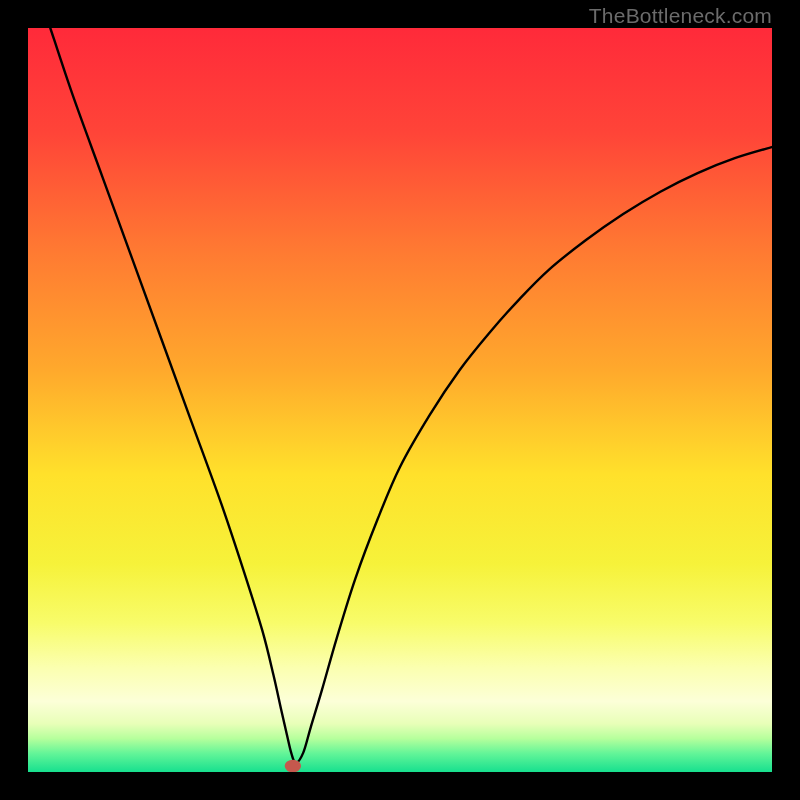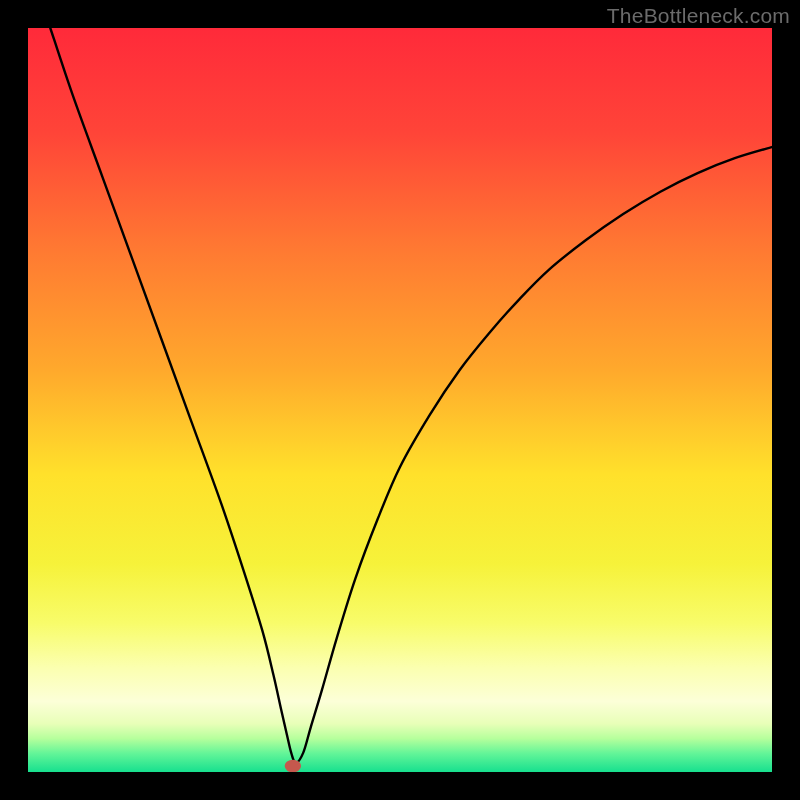--- a/index.html
+++ b/index.html
@@ -22,21 +22,21 @@
   .plot {
     position: absolute;
     left: 0;
     top: 0;
     width: 744px;
     height: 744px;
   }
   .watermark {
     position: absolute;
     top: 4px;
-    right: 10px;
+    right: 28px;
     color: #6b6b6b;
     font-size: 21px;
     letter-spacing: 0.2px;
     font-weight: 500;
   }
   svg { display: block; }
 </style>
 </head>
 <body>
 

